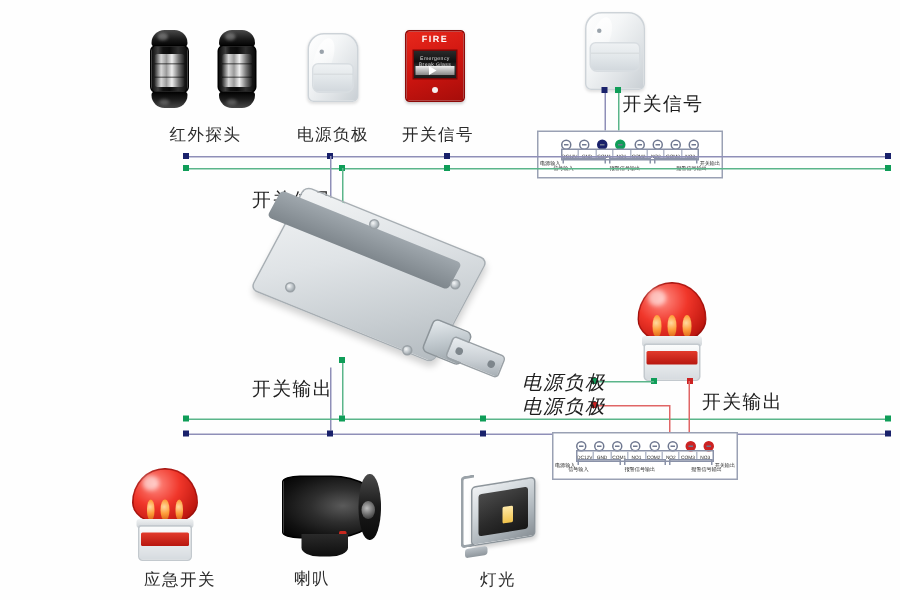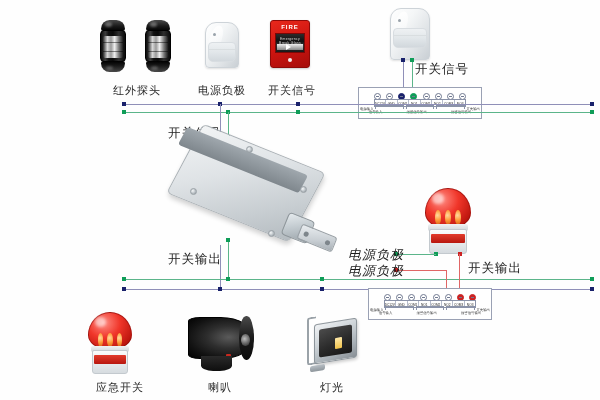--- a/index.html
+++ b/index.html
@@ -660,16 +660,16 @@
   <div class="flood" style="left:305px; top:315px; width:58px; height:56px;">
     <div class="yoke"></div>
     <div class="head">
       <div class="glass"></div>
       <div class="chip"></div>
     </div>
     <div class="foot"></div>
   </div>
 
   <div class="lbl lbl-dev" style="left:96px; top:382px;">应急开关</div>
-  <div class="lbl lbl-dev" style="left:208px; top:382px;">喇叭</div>
+  <div class="lbl lbl-dev" style="left:196px; top:382px;font-family:Liberation Mono, monospace;">喇叭</div>
   <div class="lbl lbl-dev" style="left:320px; top:382px;">灯光</div>
 
 </div>
 
 </body></html>

